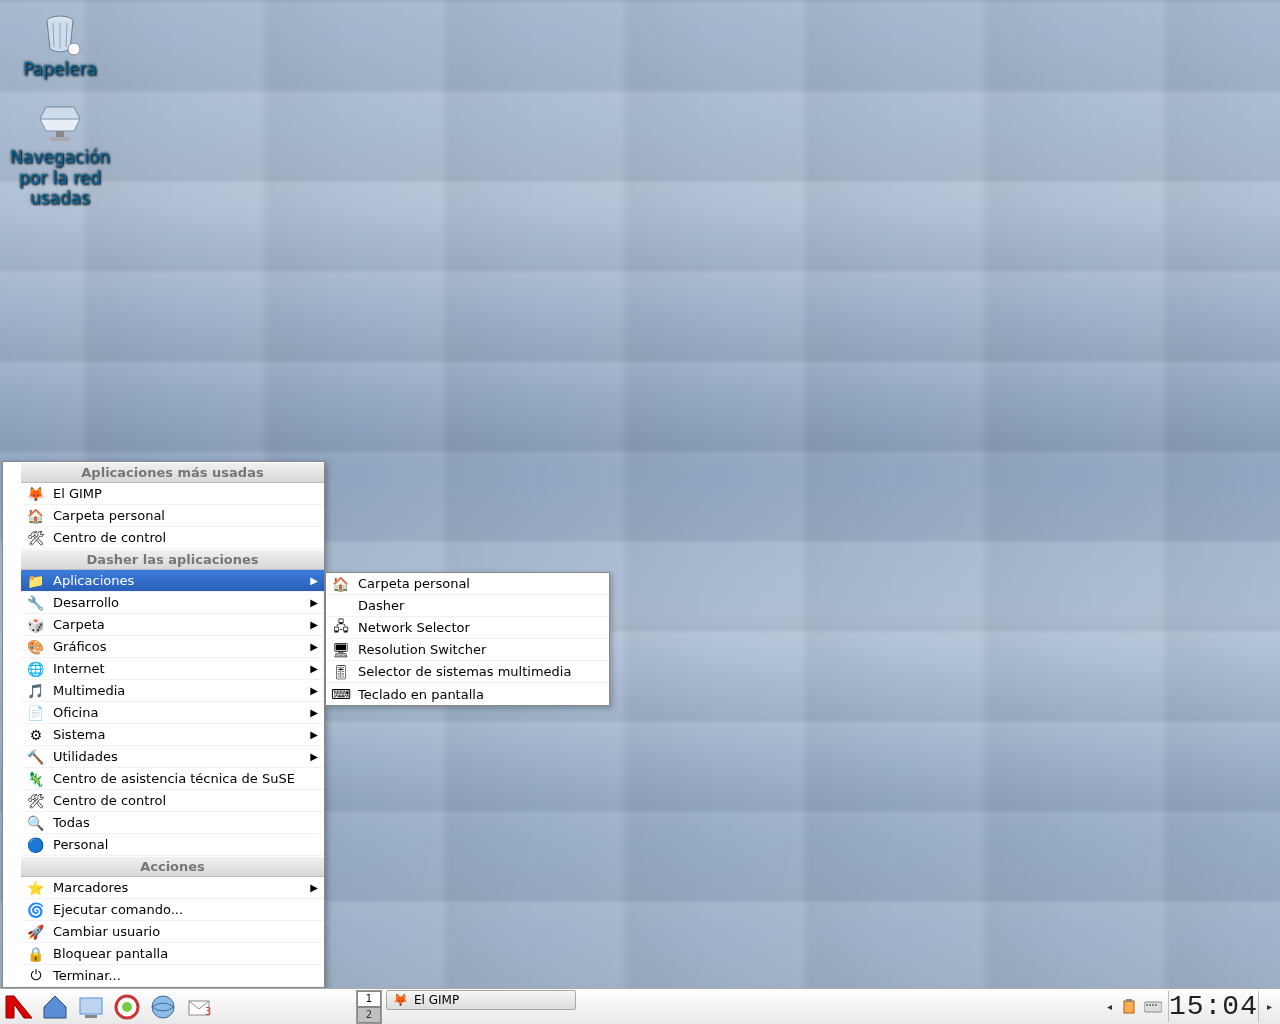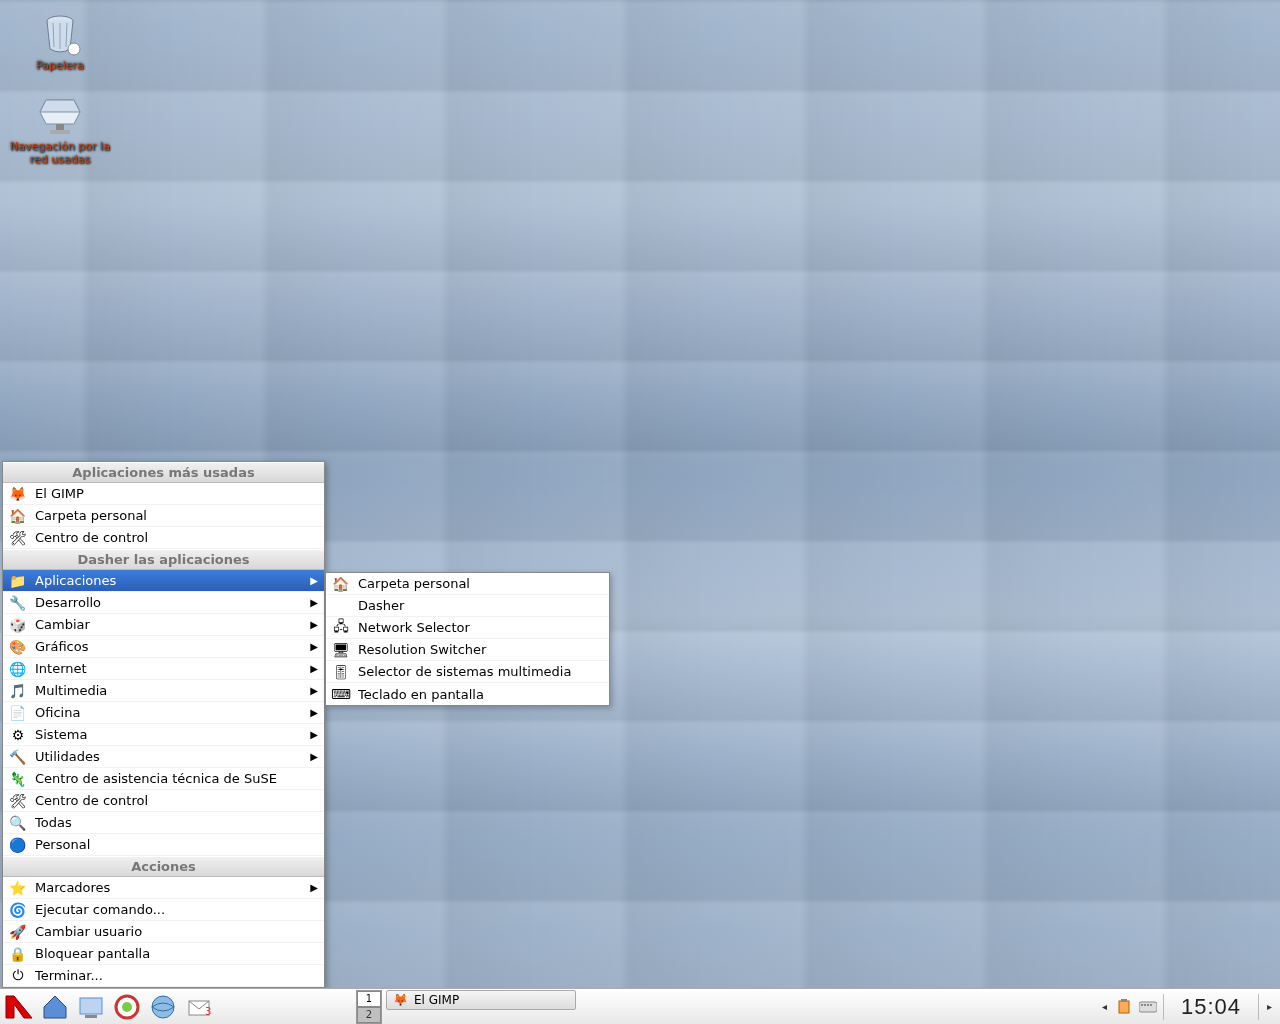--- a/index.html
+++ b/index.html
@@ -35,37 +35,38 @@
   cursor: pointer;
 }
 .desktop-icon .icon-glyph {
   width: 48px;
   height: 48px;
   display: flex;
   align-items: center;
   justify-content: center;
 }
 .desktop-icon .icon-label {
-  color: #c2410c;
+  color: #0369a1;
   text-shadow: 1px 1px 2px #000, 0 0 3px #000;
-  font-size: 11px;
+  font-size: 17px;
   text-align: center;
   line-height: 1.2;
   max-width: 100px;
   margin-top: 2px;
 }
 
 .start-menu {
   position: absolute;
   left: 2px;
   bottom: 36px;
   width: 323px;
   background: #fff;
   border: 1px solid #888;
   box-shadow: 2px 2px 6px rgba(0,0,0,0.3);
+  padding-left: 18px;
 }
 .menu-section-header {
   background: linear-gradient(to bottom, #f0f0f0, #d8d8d8);
   color: #777;
   font-weight: bold;
   font-size: 13px;
   text-align: center;
   padding: 2px 0;
   border-top: 1px solid #fff;
   border-bottom: 1px solid #bbb;
@@ -172,27 +173,27 @@
 }
 .tray {
   margin-left: auto;
   display:flex;
   align-items:center;
   gap:6px;
   padding-right:6px;
 }
 .tray-icon { width:18px;height:18px;display:flex;align-items:center;justify-content:center;cursor:pointer;}
 .clock {
-  font-family: Liberation Sans, sans-serif;
-  font-size: 22px;
+  font-family: Liberation Mono, monospace;
+  font-size: 28px;
   letter-spacing: 1px;
   color:#222;
   border-left:1px solid #bbb;
   border-right:1px solid #bbb;
-  padding:0 17px;
+  padding:0 0;
 }
 .tray-arrow{font-size:10px;color:#333;cursor:pointer;padding:0 2px;}
 </style>
 </head>
 <body>
 
 <div class="wallpaper"></div>
 
 <div class="desktop-icons">
   <div class="desktop-icon">
@@ -246,21 +247,21 @@
     <span class="mi-label">Aplicaciones</span>
     <span class="mi-arrow">▶</span>
   </div>
   <div class="menu-item">
     <span class="mi-icon">🔧</span>
     <span class="mi-label">Desarrollo</span>
     <span class="mi-arrow">▶</span>
   </div>
   <div class="menu-item">
     <span class="mi-icon">🎲</span>
-    <span class="mi-label">Cambiar</span>
+    <span class="mi-label">Carpeta</span>
     <span class="mi-arrow">▶</span>
   </div>
   <div class="menu-item">
     <span class="mi-icon">🎨</span>
     <span class="mi-label">Gráficos</span>
     <span class="mi-arrow">▶</span>
   </div>
   <div class="menu-item">
     <span class="mi-icon">🌐</span>
     <span class="mi-label">Internet</span>

